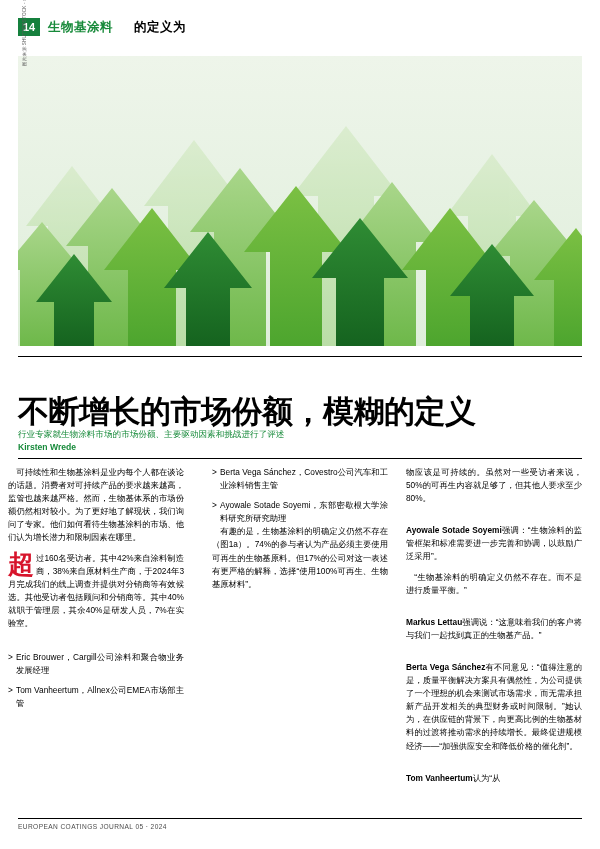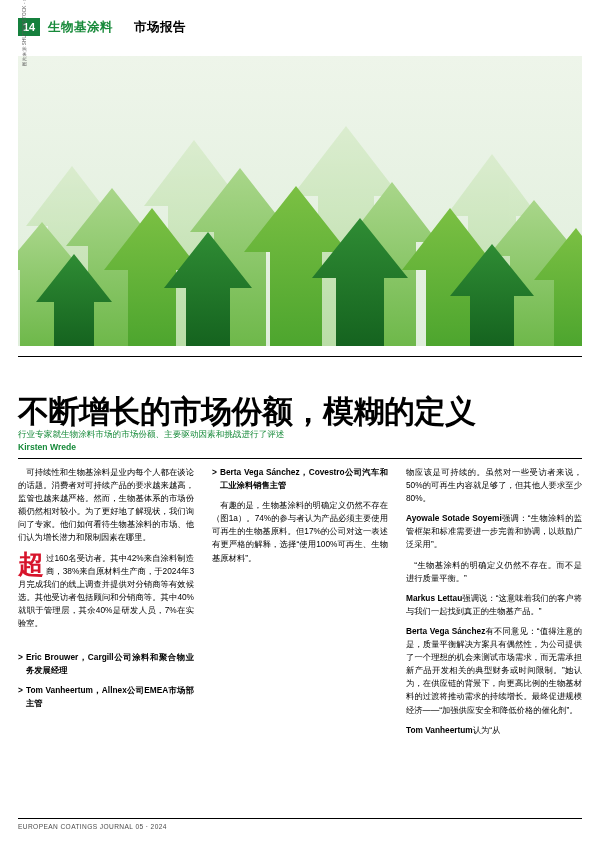--- a/index.html
+++ b/index.html
@@ -140,35 +140,34 @@
   
   .col {
     position: absolute;
     top: 466px;
     width: 176px;
     font-size: 8.3px;
     line-height: 13.1px;
     color: #000000;
     text-align: justify;
   }
-  .col.c1 { left: 18px; }
+  .col.c1 { left: 8px; }
   .col.c2 { left: 212px; }
   .col.c3 { left: 406px; }
 
   .col p {
     margin: 0 0 0 0;
     text-indent: 1em;
   }
   .col p.noindent { text-indent: 0; }
-  .col p.name { text-indent: 0; }
+  .col p.name { text-indent: 0; margin-top: 12px; }
   .col p.bulletitem {
     text-indent: 0;
     padding-left: 8px;
     position: relative;
-    font-weight: bold;
   }
   .col p.bulletitem::before {
     content: ">";
     position: absolute;
     left: 0;
     top: 0;
   }
   .subhead {
     font-size: 9.6px;
     font-weight: bold;
@@ -207,21 +206,21 @@
     color: #4a4a4a;
     letter-spacing: 0.4px;
   }
 </style>
 </head>
 <body>
 
 <div class="page-header">
   <div class="folio-box">14</div>
   <div class="header-section">生物基涂料</div>
-  <div class="header-kicker">市场报告</div>
+  <div class="header-kicker">的定义为</div>
 </div>
 
 <div class="hero">
   <svg viewBox="0 0 564 290" preserveAspectRatio="none">
     <defs>
       <linearGradient id="gBg" x1="0" y1="0" x2="0" y2="1">
         <stop offset="0%" stop-color="#eef5ea"></stop>
         <stop offset="100%" stop-color="#dfeedb"></stop>
       </linearGradient>
       <linearGradient id="gA" x1="0" y1="0" x2="0" y2="1">
@@ -292,20 +291,21 @@
   <div class="spacer"></div>
   <div class="spacer"></div>
   <p class="bulletitem">Eric Brouwer，Cargill公司涂料和聚合物业务发展经理</p>
   <div class="spacer"></div>
   <p class="bulletitem">Tom Vanheertum，Allnex公司EMEA市场部主管</p>
 </div>
 
 <div class="col c2">
   <p class="bulletitem">Berta Vega Sánchez，Covestro公司汽车和工业涂料销售主管</p>
   <div class="spacer"></div>
+  <p class="bulletitem">Ayowale Sotade Soyemi，东部密歇根大学涂料研究所研究助理</p>
   <p>有趣的是，生物基涂料的明确定义仍然不存在（图1a）。74%的参与者认为产品必须主要使用可再生的生物基原料。但17%的公司对这一表述有更严格的解释，选择“使用100%可再生、生物基原材料”。</p>
   <div class="spacer"></div>
 </div>
 
 <div class="col c3">
   <p class="noindent">物应该是可持续的。虽然对一些受访者来说，50%的可再生内容就足够了，但其他人要求至少80%。</p>
   <div class="spacer"></div>
   <p class="name"><span class="bold-lead">Ayowale Sotade Soyemi</span><span>强调：“生物涂料的监管框架和标准需要进一步完善和协调，以鼓励广泛采用”。</span></p>
   <div class="spacer"></div>
   <p>“生物基涂料的明确定义仍然不存在。而不是进行质量平衡。”</p>

